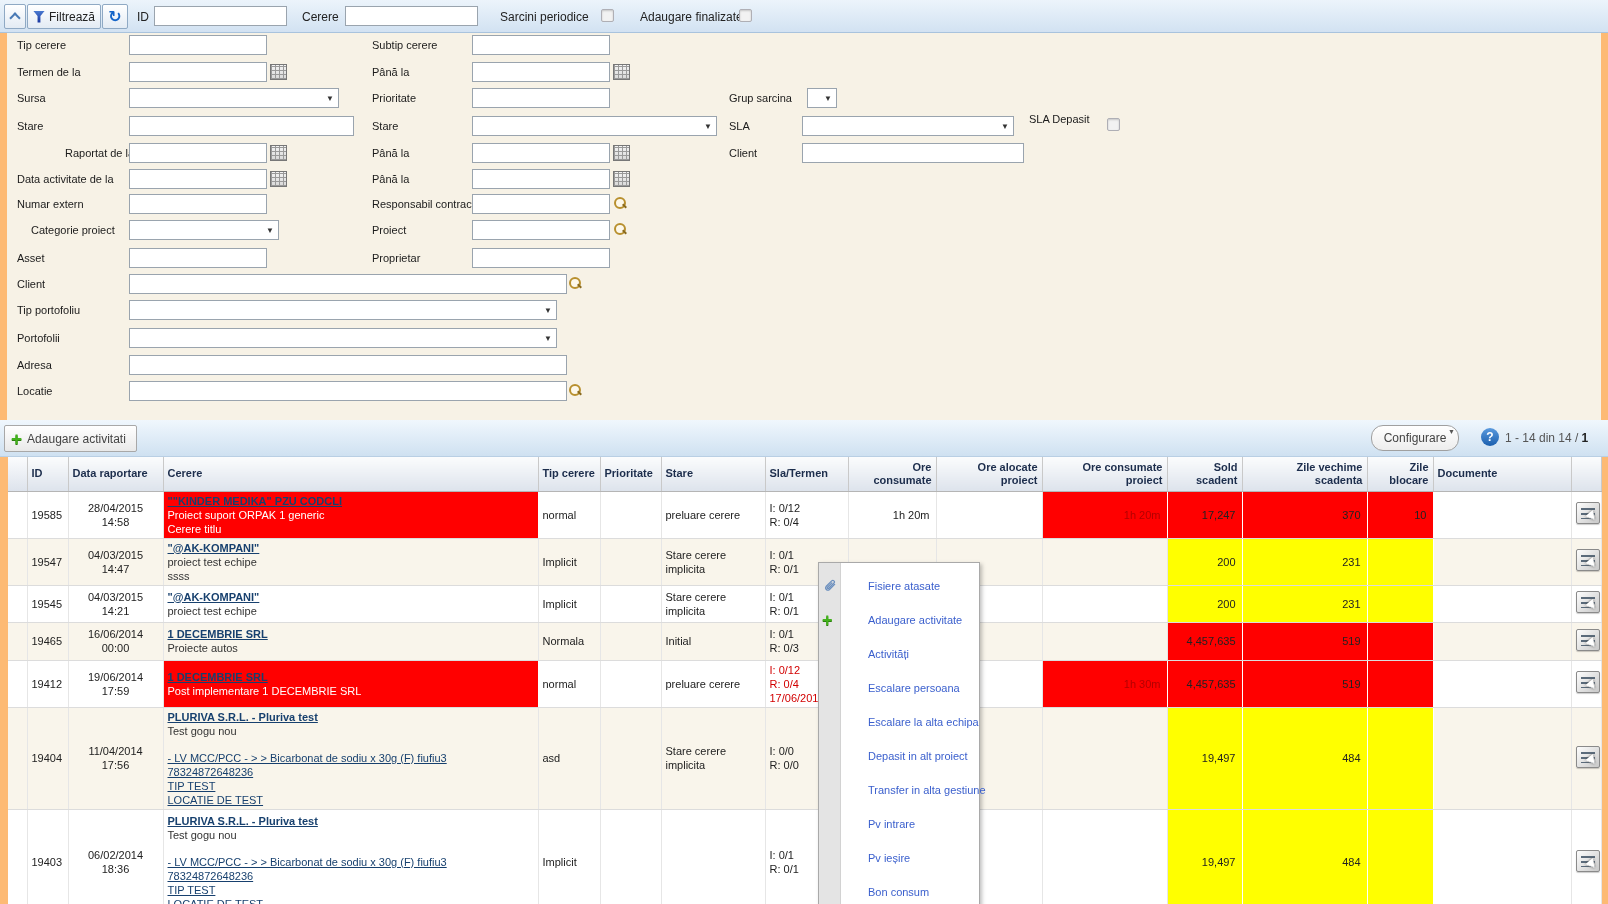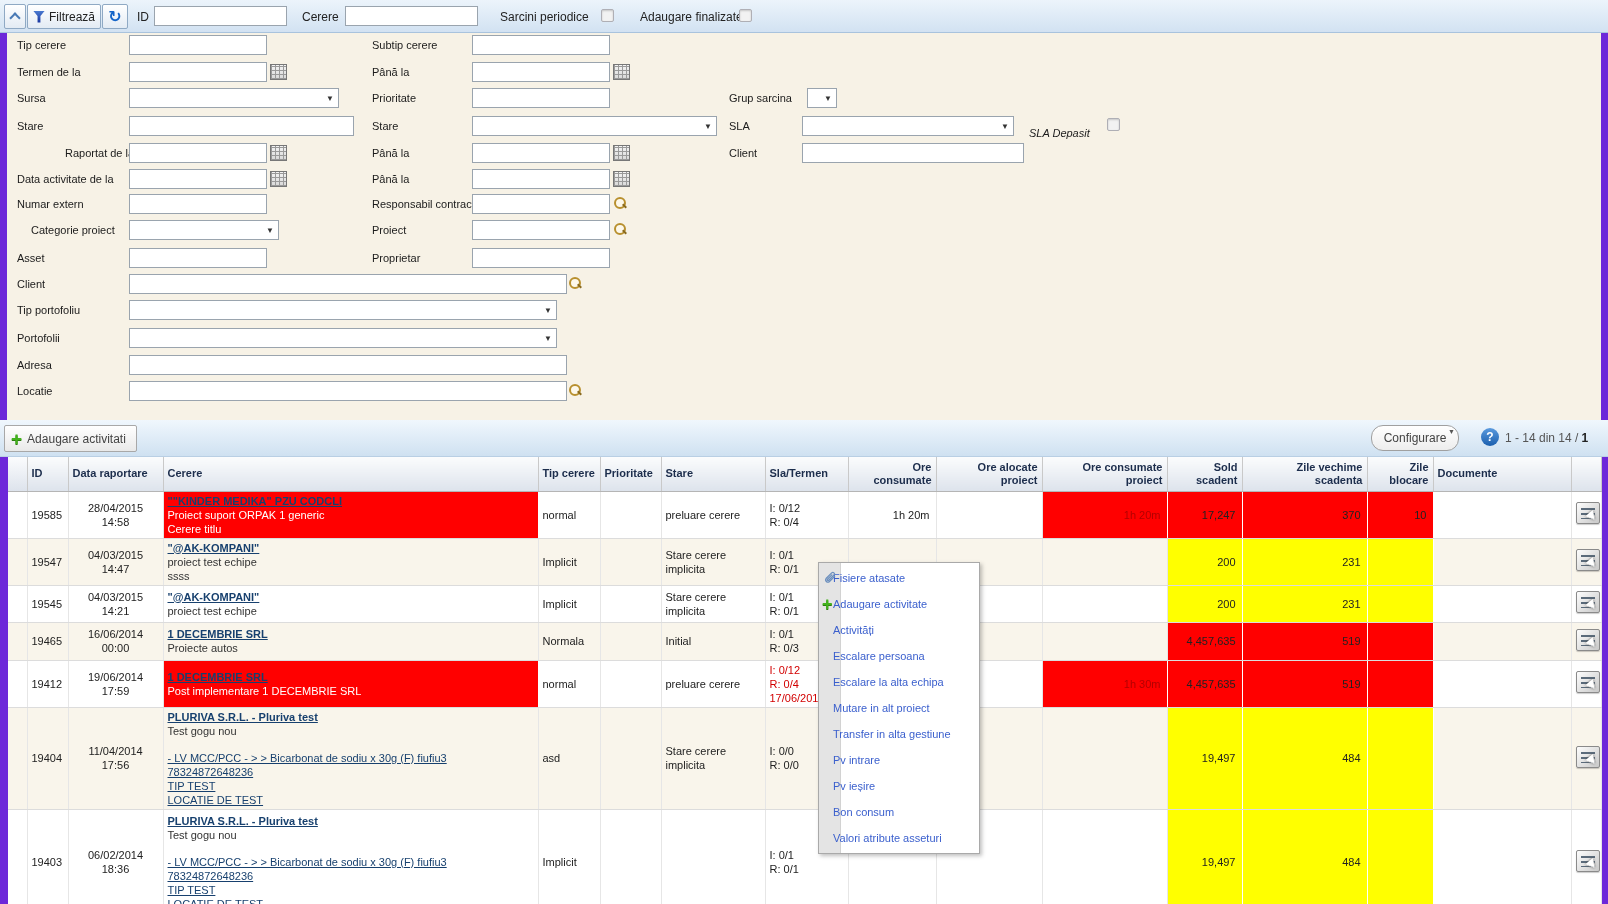--- a/index.html
+++ b/index.html
@@ -1,18 +1,18 @@
 <!DOCTYPE html>
 <html><head>
 <meta charset="utf-8">
 <style>
   * { margin:0; padding:0; box-sizing:border-box; }
   html,body { width:1608px; height:904px; }
   body { font-family:"Liberation Sans","DejaVu Sans",sans-serif; font-size:11px; color:#222; }
-  .screen { position:relative; width:1608px; height:904px; background:#6d28d9; overflow:hidden; }
+  .screen { position:relative; width:1608px; height:904px; background:#fdba74; overflow:hidden; }
 
   
   .topbar { position:absolute; left:0; top:0; width:1608px; height:33px;
     background:linear-gradient(#ecf4fb,#d2e2f2); border-bottom:1px solid #a9c3dd; }
   .tb-btn { position:absolute; top:4px; height:25px; background:linear-gradient(#ffffff,#e3ebf4);
     border:1px solid #8fa9c4; border-radius:2px; display:flex; align-items:center; justify-content:center; cursor:pointer; }
   .chev { width:8px; height:8px; border-left:2px solid #4a7ab5; border-top:2px solid #4a7ab5; transform:rotate(45deg); margin-top:3px; }
   .funnel { display:inline-block; width:12px; height:12px; margin-right:4px;
     background:linear-gradient(#4a7ad0,#16339e); clip-path:polygon(0 0,100% 0,62% 45%,62% 100%,38% 100%,38% 45%); }
   .refresh-glyph { font-size:16px; font-weight:bold; color:#1565c8; line-height:1; }
@@ -75,21 +75,21 @@
   .doc-lines { position:absolute; left:4px; top:5px; width:14px; height:11px;
     background:repeating-linear-gradient(#5a6a7a 0 2px,transparent 2px 5px); }
   .doc-hand { position:absolute; right:2px; bottom:2px; width:0; height:0;
     border-left:5px solid transparent; border-right:5px solid transparent; border-bottom:9px solid #fff;
     transform:rotate(140deg); filter:drop-shadow(0 0 1px #444); }
 
   
   .ctx-menu { position:absolute; left:818px; top:562px; width:162px; background:#fff; border:1px solid #a9a9a9;
     box-shadow:2px 2px 4px rgba(0,0,0,.25); z-index:50; padding:2px 0; }
   .ctx-gutter { position:absolute; left:0; top:0; bottom:0; width:22px; background:#e4e4e4; border-right:1px solid #d2d2d2; }
-  .ctx-item { position:relative; height:26px; line-height:26px; padding-left:14px; color:#3a5fcd; font-size:11px; white-space:nowrap; cursor:pointer; }
+  .ctx-item { position:relative; height:26px; line-height:26px; padding-left:49px; color:#3a5fcd; font-size:11px; white-space:nowrap; cursor:pointer;margin-top:8px; }
   .ctx-ico { position:absolute; left:3px; top:5px; width:16px; height:16px; }
   .ctx-plus { color:#43b21d; font-size:18px; font-weight:bold; line-height:16px; text-shadow:0 1px 0 #2c7d10; }
 </style>
 </head>
 <body>
 
 <div class="screen">
 
   <div class="topbar">
     <div class="tb-btn" style="left:4px;width:22px;">
@@ -140,21 +140,21 @@
     <span class="flabel" style="left:10px;top:87px;">Stare</span>
     <input class="fin" style="left: 122px; top: 83px; width: 225px;">
     <span class="flabel" style="left:365px;top:87px;">Stare</span>
     <div class="sel" style="left:465px;top:83px;width:245px;">
         <span class="sel-caret">▼</span>
       </div>
     <span class="flabel" style="left:722px;top:87px;">SLA</span>
     <div class="sel" style="left:795px;top:83px;width:212px;">
         <span class="sel-caret">▼</span>
       </div>
-    <span class="flabel" style="left:1022px;top:94px;font-style:italic;">SLA Depasit</span>
+    <span class="flabel" style="left:1022px;top:80px;">SLA Depasit</span>
     <span class="cb" style="left:1100px;top:85px;"></span>
 
     <span class="flabel" style="left:10px;top:114px;margin-left:48px;">Raportat de la</span>
     <input class="fin" style="left: 122px; top: 110px; width: 138px;">
     <span class="cal-btn" style="left:263px;top:112px;"></span>
     <span class="flabel" style="left:365px;top:114px;">Până la</span>
     <input class="fin" style="left: 465px; top: 110px; width: 138px;">
     <span class="cal-btn" style="left:606px;top:112px;"></span>
     <span class="flabel" style="left:722px;top:114px;">Client</span>
     <input class="fin" style="left: 795px; top: 110px; width: 222px;">
@@ -482,21 +482,21 @@
       </span>
       <span>Fisiere atasate</span>
     </div>
     <div class="ctx-item">
       <span class="ctx-ico ctx-plus">+</span>
       <span>Adaugare activitate</span>
     </div>
     <div class="ctx-item"><span>Activități</span></div>
     <div class="ctx-item"><span>Escalare persoana</span></div>
     <div class="ctx-item"><span>Escalare la alta echipa</span></div>
-    <div class="ctx-item"><span>Mutare in alt proiect</span></div>
+    <div class="ctx-item"><span>Depasit in alt proiect</span></div>
     <div class="ctx-item"><span>Transfer in alta gestiune</span></div>
     <div class="ctx-item"><span>Pv intrare</span></div>
     <div class="ctx-item"><span>Pv ieșire</span></div>
     <div class="ctx-item"><span>Bon consum</span></div>
     <div class="ctx-item"><span>Valori atribute asseturi</span></div>
   </div>
 
 </div>
 
 </body></html>

